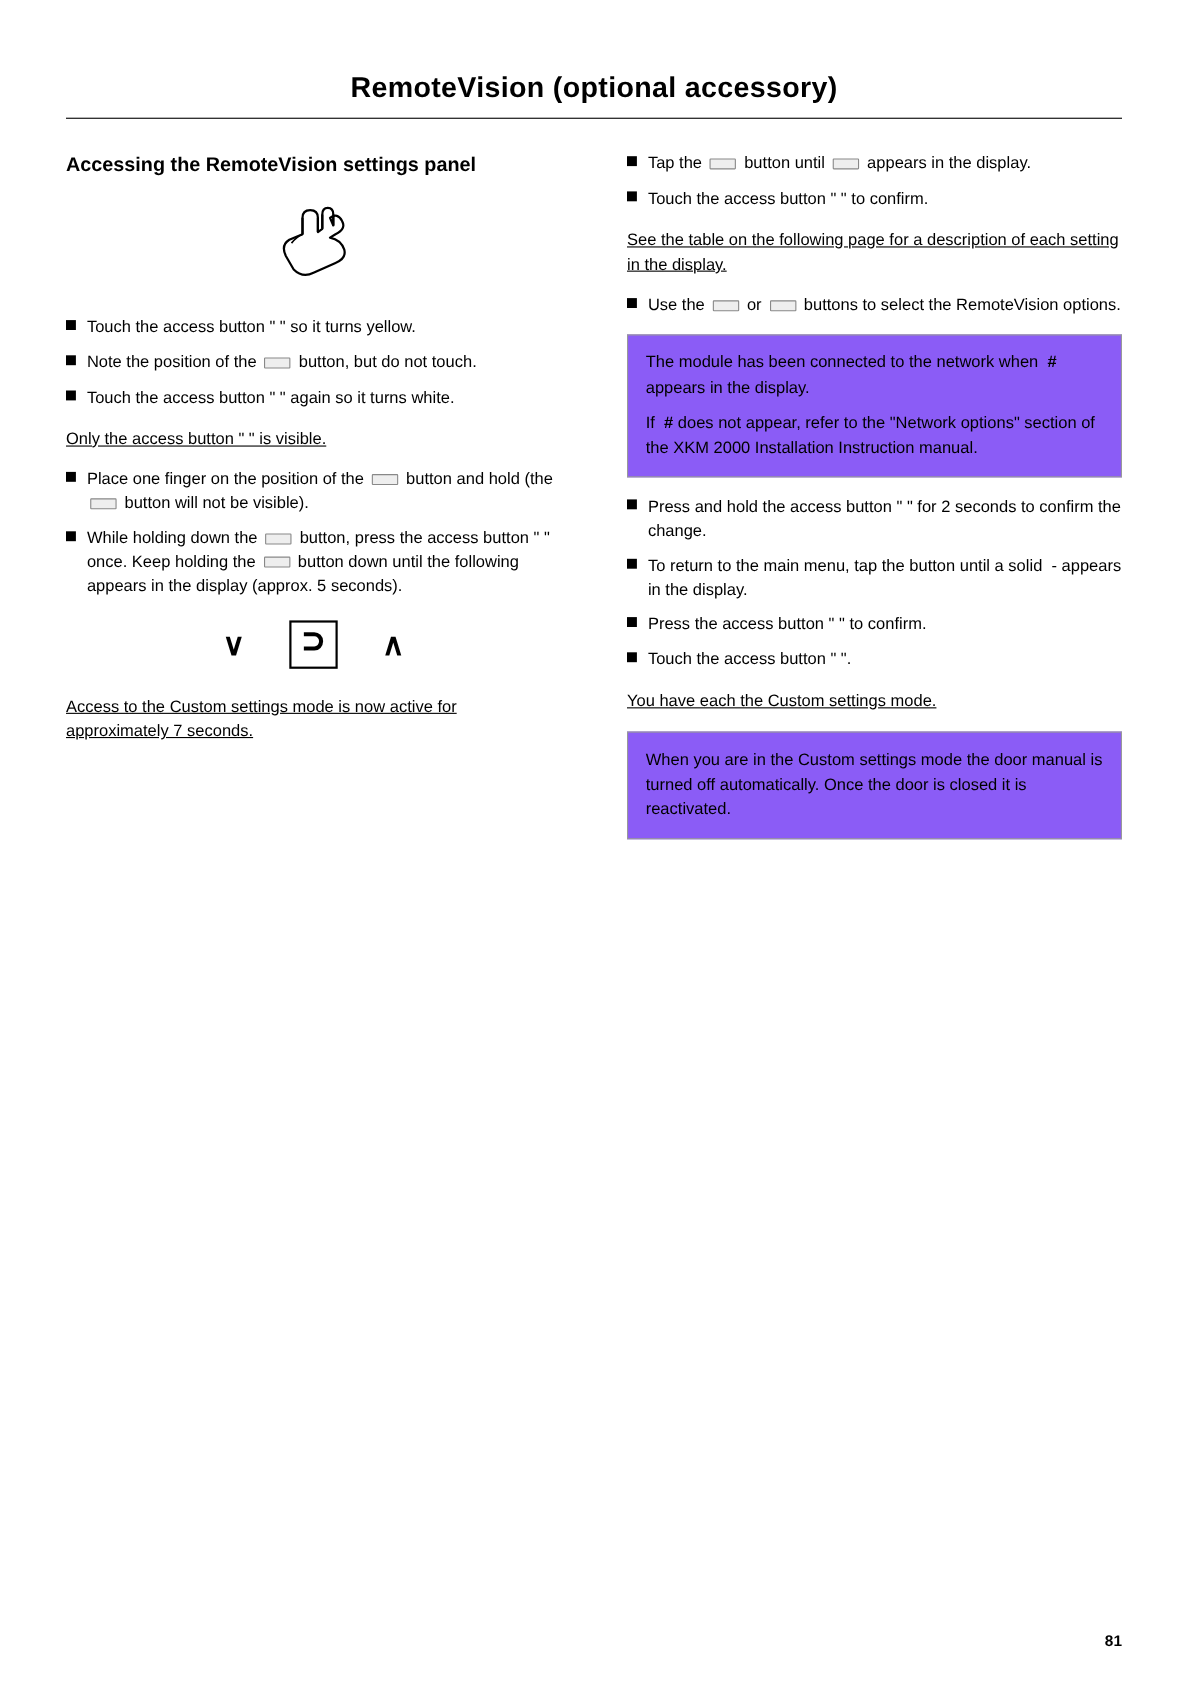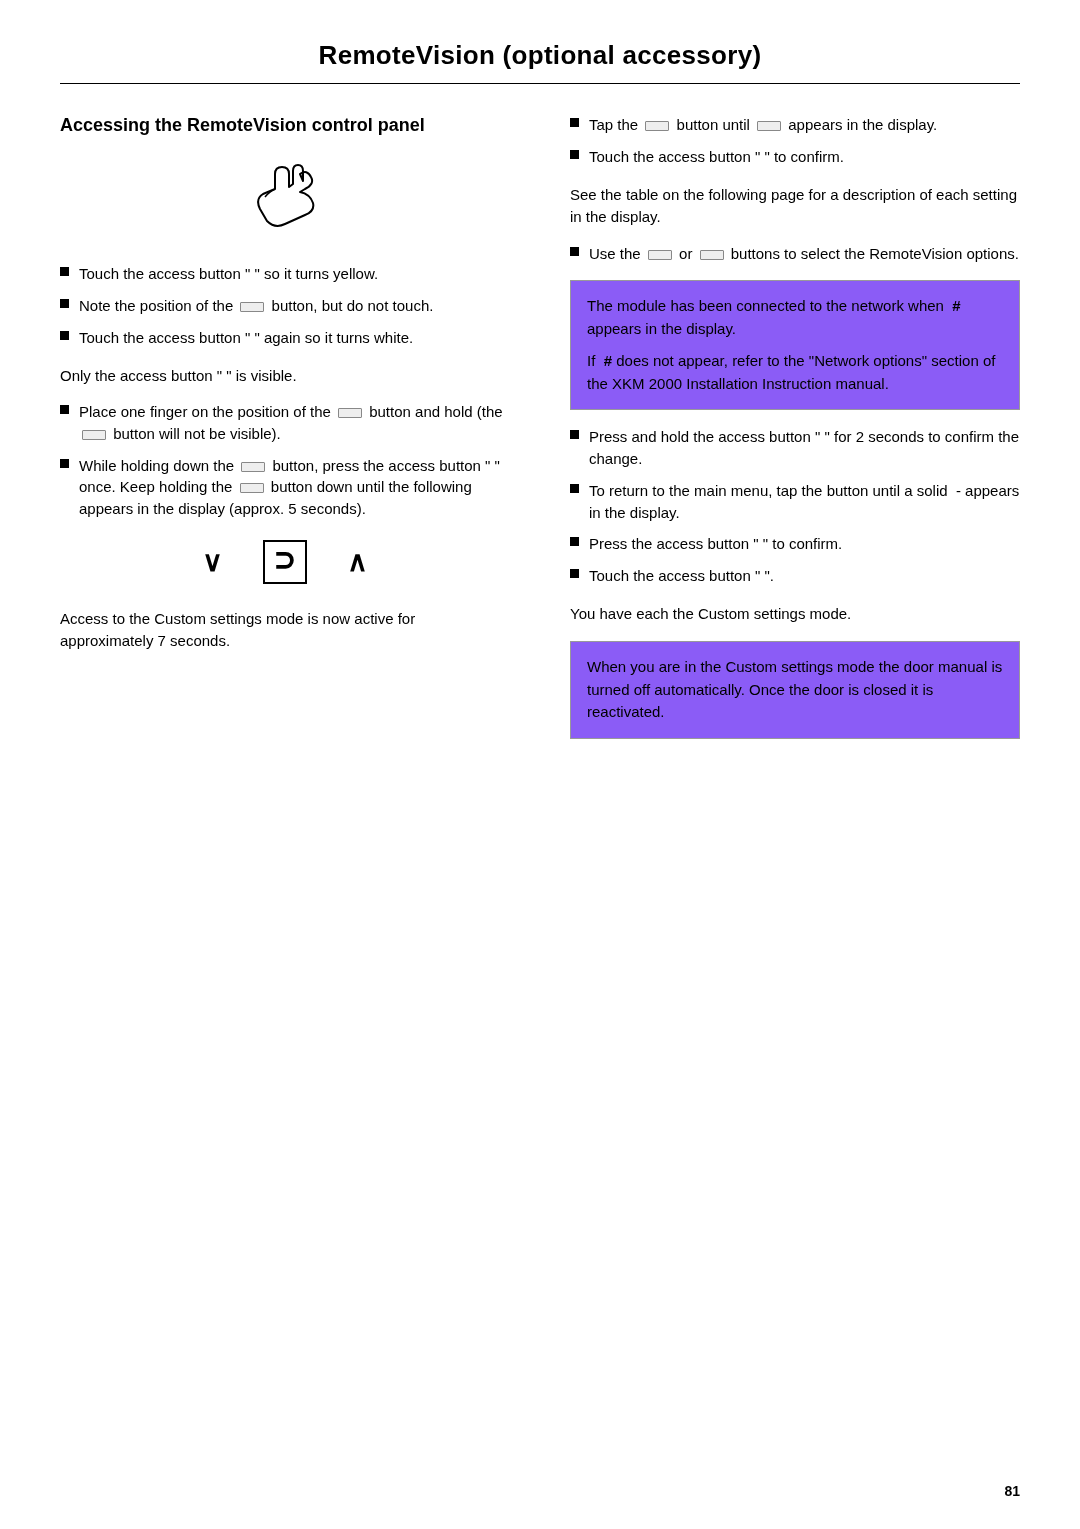--- a/index.html
+++ b/index.html
@@ -14,21 +14,21 @@
       background: #ffffff;
       font-family: Arial, Helvetica, sans-serif;
       font-size: 15px;
       color: #000000;
       position: relative;
     }
 
     .page-container {
       width: 1080px;
       min-height: 1529px;
-      padding: 40px 60px 60px 60px;
+      padding: 64px 60px 60px 60px;
       position: relative;
     }
 
     .page-title {
       text-align: center;
       font-size: 26px;
       font-weight: bold;
       margin-bottom: 12px;
       letter-spacing: 0.3px;
     }
@@ -95,20 +95,21 @@
       margin-right: 10px;
     }
 
     .bullet-text {
       flex: 1;
     }
 
     .plain-text {
       margin-bottom: 14px;
       line-height: 1.5;
+      text-decoration: underline;
     }
 
     .symbols-row {
       display: flex;
       align-items: center;
       justify-content: center;
       gap: 40px;
       margin: 20px 0 24px 0;
       font-size: 28px;
       font-weight: bold;
@@ -164,21 +165,21 @@
 
 <div class="page-container">
 
   <h1 class="page-title">RemoteVision (optional accessory)</h1>
   <hr class="title-divider">
 
   <div class="two-column">
 
     <div class="left-column">
 
-      <h2 class="section-heading">Accessing the RemoteVision control panel</h2>
+      <h2 class="section-heading">Accessing the RemoteVision settings panel</h2>
 
       <div class="hand-icon-container">
         <svg class="hand-icon" viewBox="0 0 80 80" xmlns="http://www.w3.org/2000/svg">
 
           <path d="M55 15 Q62 10 66 18 Q70 25 60 30 L55 33 Q65 35 68 44 Q70 52 60 56 L40 65 Q30 70 22 62 L15 50 Q10 40 18 35 L30 30 L30 15 Q30 8 37 8 Q44 8 44 15 L44 28 L48 25 L48 12 Q48 6 53 6 Q58 6 58 12 L58 22 Z" fill="none" stroke="#000" stroke-width="2" stroke-linejoin="round"></path>
 
           <path d="M30 15 L30 30" stroke="#000" stroke-width="2" fill="none"></path>
           <path d="M44 15 L44 28" stroke="#000" stroke-width="2" fill="none"></path>
           <path d="M48 12 L48 25" stroke="#000" stroke-width="2" fill="none"></path>
           <path d="M58 12 L58 22" stroke="#000" stroke-width="2" fill="none"></path>

